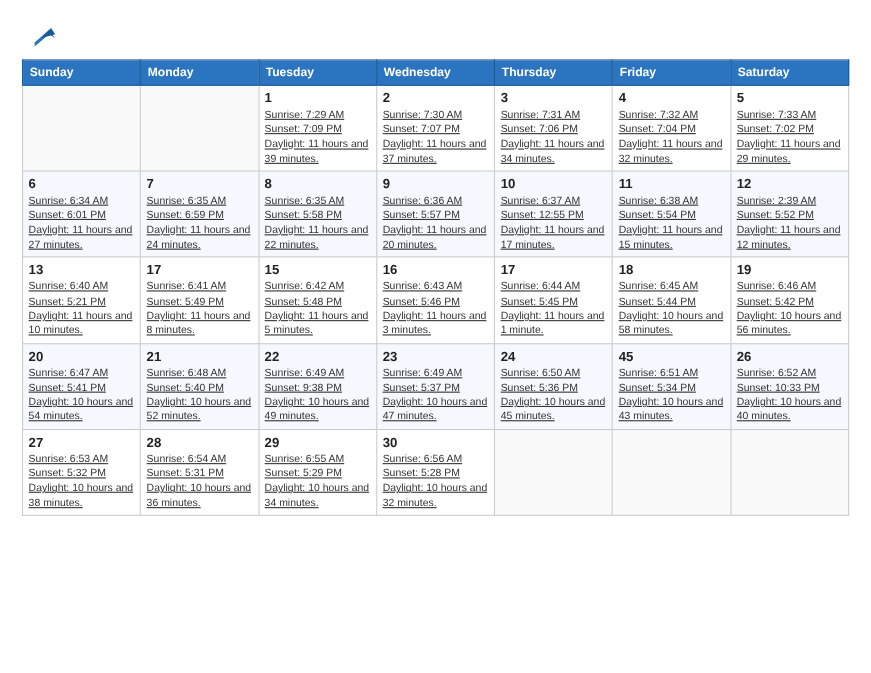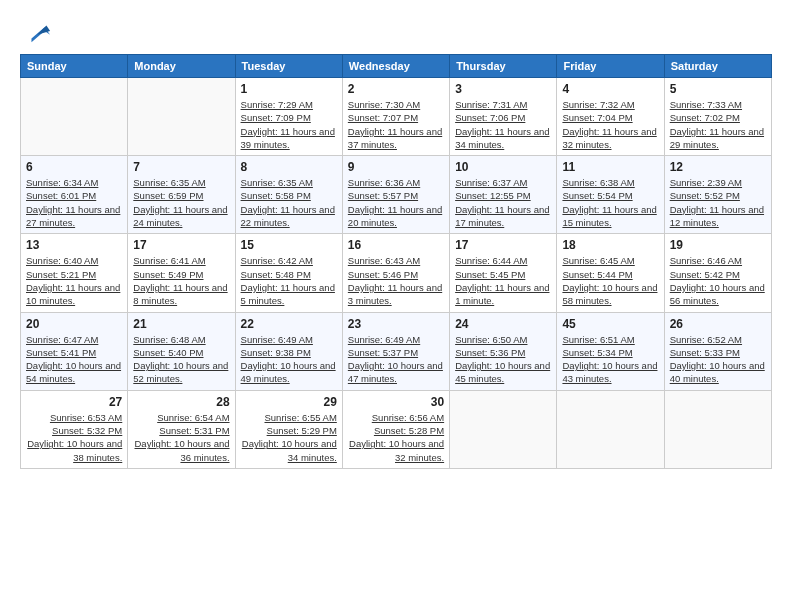--- a/index.html
+++ b/index.html
@@ -99,21 +99,20 @@
       color: #333;
       font-size: 9.5px;
       line-height: 1.4;
       text-decoration: underline;
     }
     .empty-cell {
       background: #f9f9f9 !important;
     }
     .last-row td {
       height: 72px;
-      text-align: right;
     }
   </style>
 </head>
 <body>
 
 <div class="page">
   <div class="header">
     <div class="logo">
       <div class="logo-text">
         <span class="logo-general"></span>
@@ -298,21 +297,21 @@
           </td>
           <td>
             <span class="day-num">45</span>
             <div class="day-info">Sunrise: 6:51 AM
 Sunset: 5:34 PM
 Daylight: 10 hours and 43 minutes.</div>
           </td>
           <td>
             <span class="day-num">26</span>
             <div class="day-info">Sunrise: 6:52 AM
-Sunset: 5:33 PM
+Sunset: 10:33 PM
 Daylight: 10 hours and 40 minutes.</div>
           </td>
         </tr>
         <tr class="last-row">
           <td>
             <span class="day-num">27</span>
             <div class="day-info">Sunrise: 6:53 AM
 Sunset: 5:32 PM
 Daylight: 10 hours and 38 minutes.</div>
           </td>

